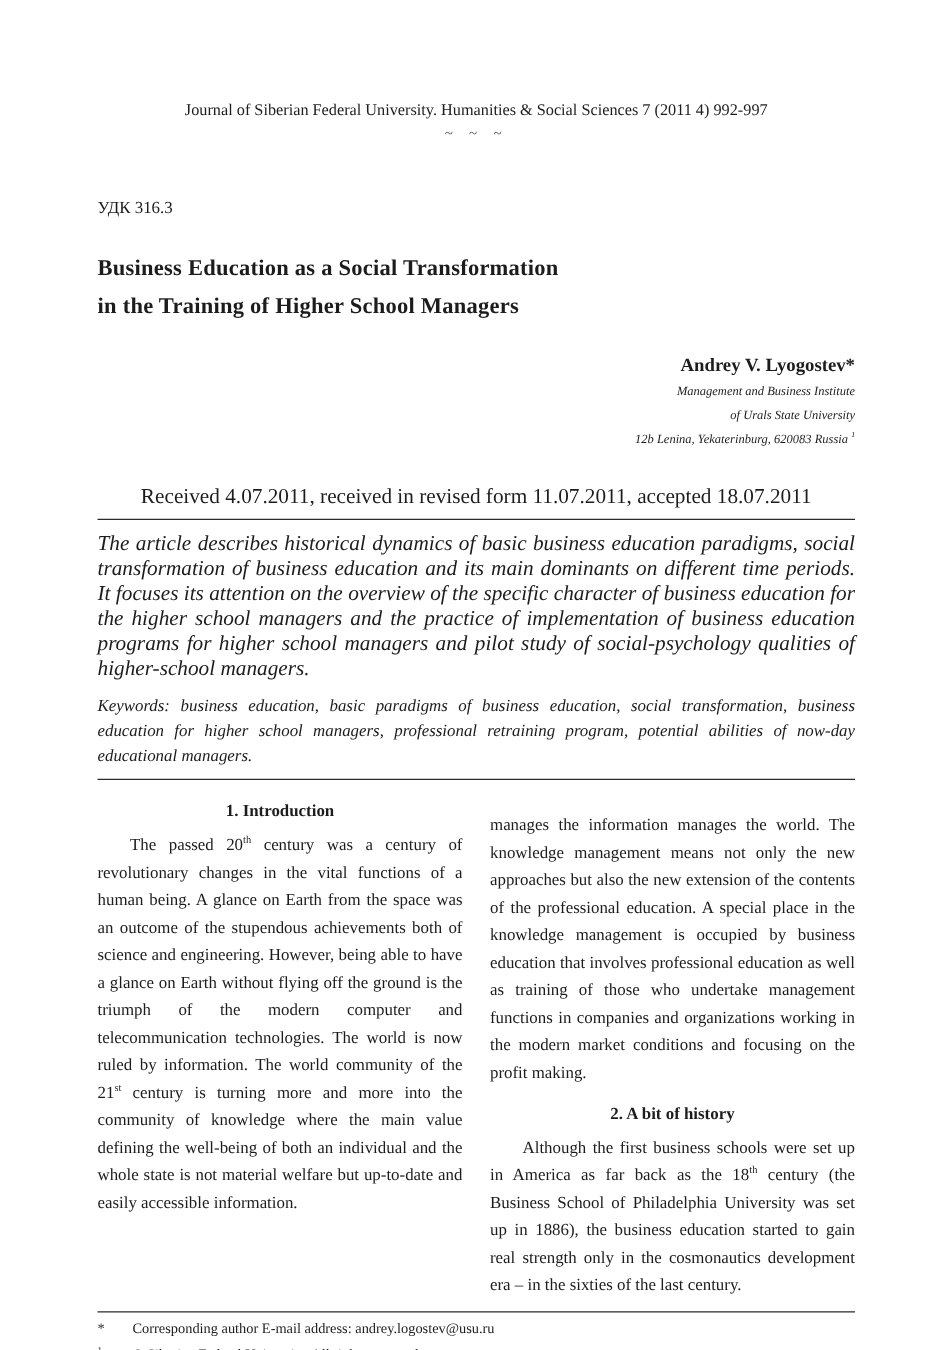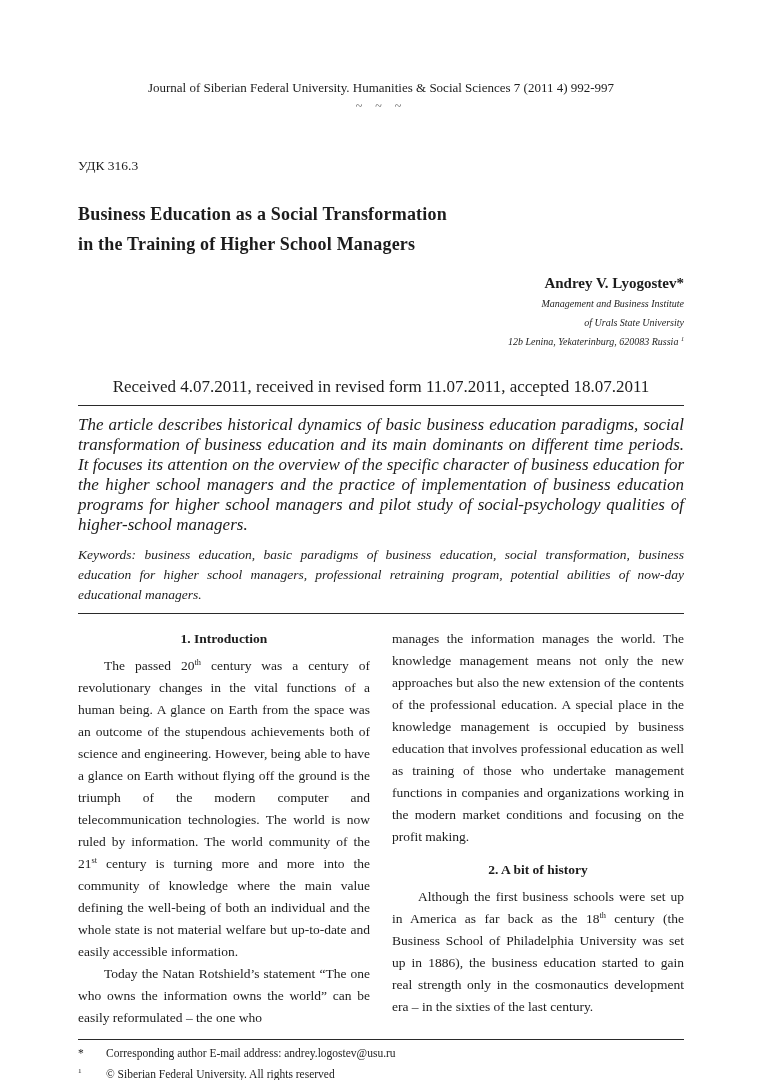--- a/index.html
+++ b/index.html
@@ -14,33 +14,33 @@
     box-sizing: border-box;
     width: 760px; height: 1080px;
     padding: 80px 76px 0 78px;
     overflow: hidden;
     position: relative;
   }
   .journal-header { text-align: center; font-size: 13px; }
   .ornament { text-align: center; font-size: 12px; color: #555; letter-spacing: 5px; margin-top: 3px; }
   .udk { margin-top: 44px; font-size: 13.5px; }
   .title { margin: 25px 0 0; font-size: 18px; line-height: 30px; font-weight: bold; letter-spacing: 0.2px; }
-  .author-block { margin-top: 16px; text-align: right; }
+  .author-block { margin-top: 26px; text-align: right; }
   .author-name { font-size: 15px; font-weight: bold; margin-bottom: 2px; }
   .affiliation { font-size: 10px; font-style: italic; line-height: 19px; }
   .received { margin-top: 26px; text-align: center; font-size: 17px; }
   .rule { border: none; border-top: 1px solid #2a2a2a; margin: 8px 0 0; height: 0; }
   .abstract { margin: 9px 0 4px; font-size: 17px; font-style: italic; line-height: 20px; text-align: justify; }
   .keywords { margin: 10px 0 0; font-size: 13.5px; font-style: italic; line-height: 20px; text-align: justify; }
   .columns { display: flex; gap: 22px; margin-top: 14px; }
   .col { width: 293px; font-size: 13.5px; line-height: 22px; text-align: justify; }
   .sec-heading { font-weight: bold; text-align: center; margin: 0 0 5px; font-size: 13.5px; }
   .sec-heading.mid { margin-top: 11px; }
   .col p { margin: 0; text-indent: 26px; }
-  .col p.no-indent { text-indent: 0; }
+  .col p.no-indent { text-indent: 0; margin-top: 11px; }
   sup { font-size: 0.62em; line-height: 0; vertical-align: super; }
   .footer { margin-top: 10px; }
   .foot-rule { border: none; border-top: 1px solid #2a2a2a; height: 0; margin: 0; }
   .footnote { display: flex; font-size: 11.5px; line-height: 16px; margin-top: 5px; }
   .fn-marker { width: 28px; flex: 0 0 28px; }
   .page-number { text-align: center; font-size: 13px; margin-top: 9px; }
 </style>
 </head>
 <body>
 
@@ -68,21 +68,20 @@
 
   <p class="abstract">The article describes historical dynamics of basic business education paradigms, social transformation of business education and its main dominants on different time periods. It focuses its attention on the overview of the specific character of business education for the higher school managers and the practice of implementation of business education programs for higher school managers and pilot study of social-psychology qualities of higher-school managers.</p>
   <p class="keywords">Keywords: business education, basic paradigms of business education, social transformation, business education for higher school managers, professional retraining program, potential abilities of now-day educational managers.</p>
 
   <hr class="rule">
 
   <div class="columns">
     <div class="col">
       <div class="sec-heading">1. Introduction</div>
       <p><span>The passed 20</span><sup>th</sup><span> century was a century of revolutionary changes in the vital functions of a human being. A glance on Earth from the space was an outcome of the stupendous achievements both of science and engineering. However, being able to have a glance on Earth without flying off the ground is the triumph of the modern computer and telecommunication technologies. The world is now ruled by information. The world community of the 21</span><sup>st</sup><span> century is turning more and more into the community of knowledge where the main value defining the well-being of both an individual and the whole state is not material welfare but up-to-date and easily accessible information.</span></p>
-      <p>Today the Natan Rotshield’s statement “The one who owns the information owns the world” can be easily reformulated – the one who</p>
     </div>
     <div class="col">
       <p class="no-indent">manages the information manages the world. The knowledge management means not only the new approaches but also the new extension of the contents of the professional education. A special place in the knowledge management is occupied by business education that involves professional education as well as training of those who undertake management functions in companies and organizations working in the modern market conditions and focusing on the profit making.</p>
       <div class="sec-heading mid">2. A bit of history</div>
       <p><span>Although the first business schools were set up in America as far back as the 18</span><sup>th</sup><span> century (the Business School of Philadelphia University was set up in 1886), the business education started to gain real strength only in the cosmonautics development era – in the sixties of the last century.</span></p>
     </div>
   </div>
 
   <div class="footer">
     <hr class="foot-rule">

